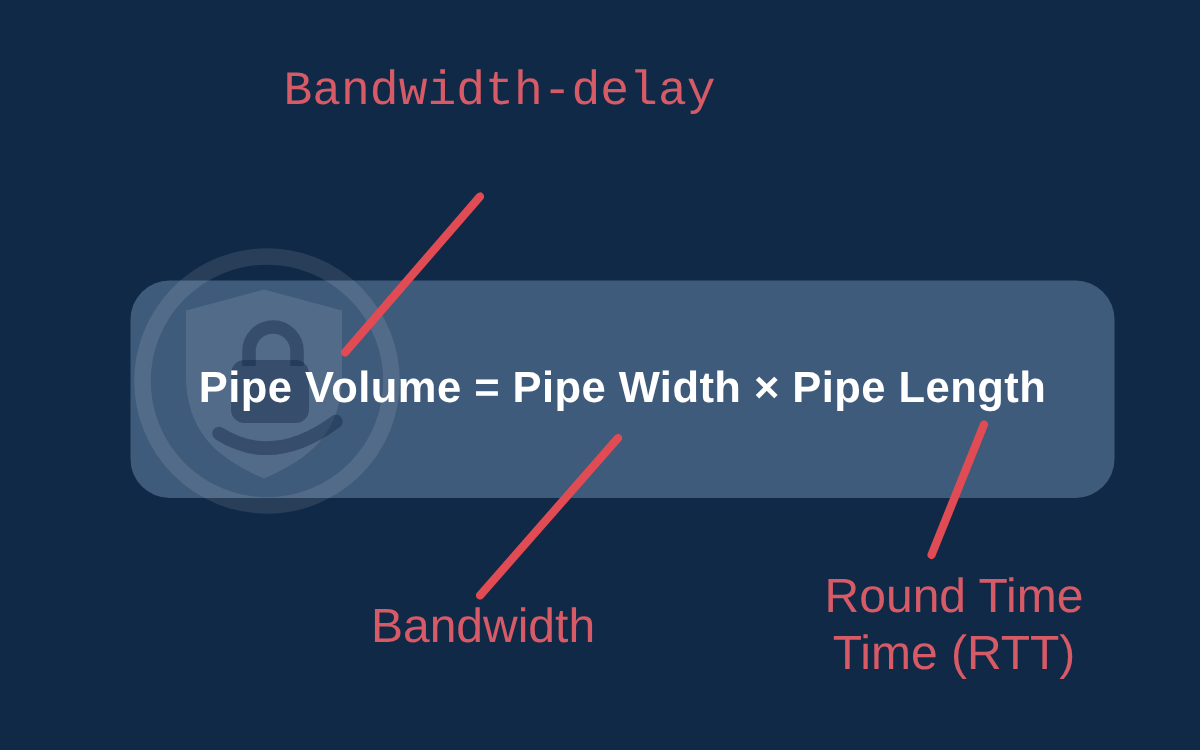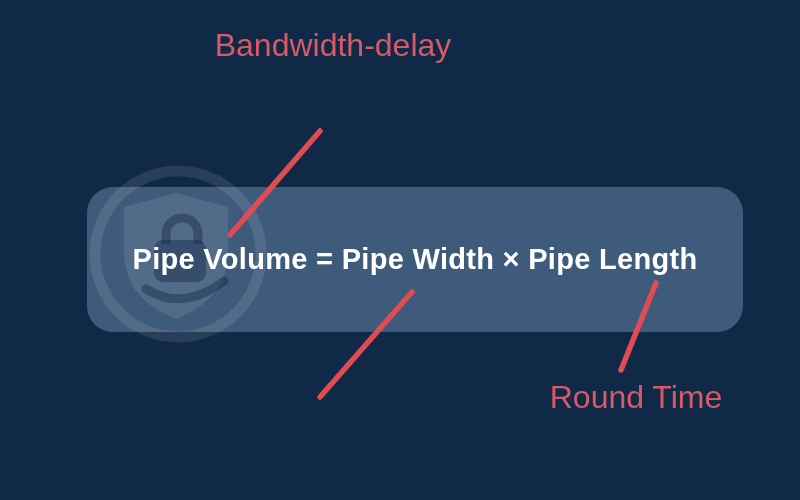--- a/index.html
+++ b/index.html
@@ -47,21 +47,21 @@
     white-space:nowrap;
   }
 
   .callout{
     position:absolute;
     color:#D75A67;
     font-size:32px;
     line-height:40px;
     text-align:center;
   }
-  .callout-bdp{left:183px;top:25px;width:300px;}
+  .callout-bdp{left:183px;top:41px;width:300px;font-family:Liberation Mono, monospace;}
   .callout-bandwidth{left:212px;top:397px;width:220px;}
   .callout-rtt{left:526px;top:378px;width:220px;line-height:38px;}
 
   .connector{stroke:#E14B54;stroke-width:5.5;stroke-linecap:round;}
 </style>
 </head>
 <body>
 
 <div class="stage">
 
@@ -83,18 +83,20 @@
   <svg class="overlay" width="800" height="500" viewBox="0 0 800 500" aria-hidden="true">
     <line class="connector" x1="320" y1="131" x2="230" y2="235"></line>
     <line class="connector" x1="412" y1="292" x2="320" y2="397"></line>
     <line class="connector" x1="656" y1="283" x2="621" y2="370"></line>
   </svg>
 
   <div class="callout callout-bdp">
     <div>Bandwidth-delay</div>
   </div>
 
+  <div class="callout callout-bandwidth">Bandwidth</div>
 
   <div class="callout callout-rtt">
     <div>Round Time</div>
+    <div>Time (RTT)</div>
   </div>
 
 </div>
 
 </body></html>

